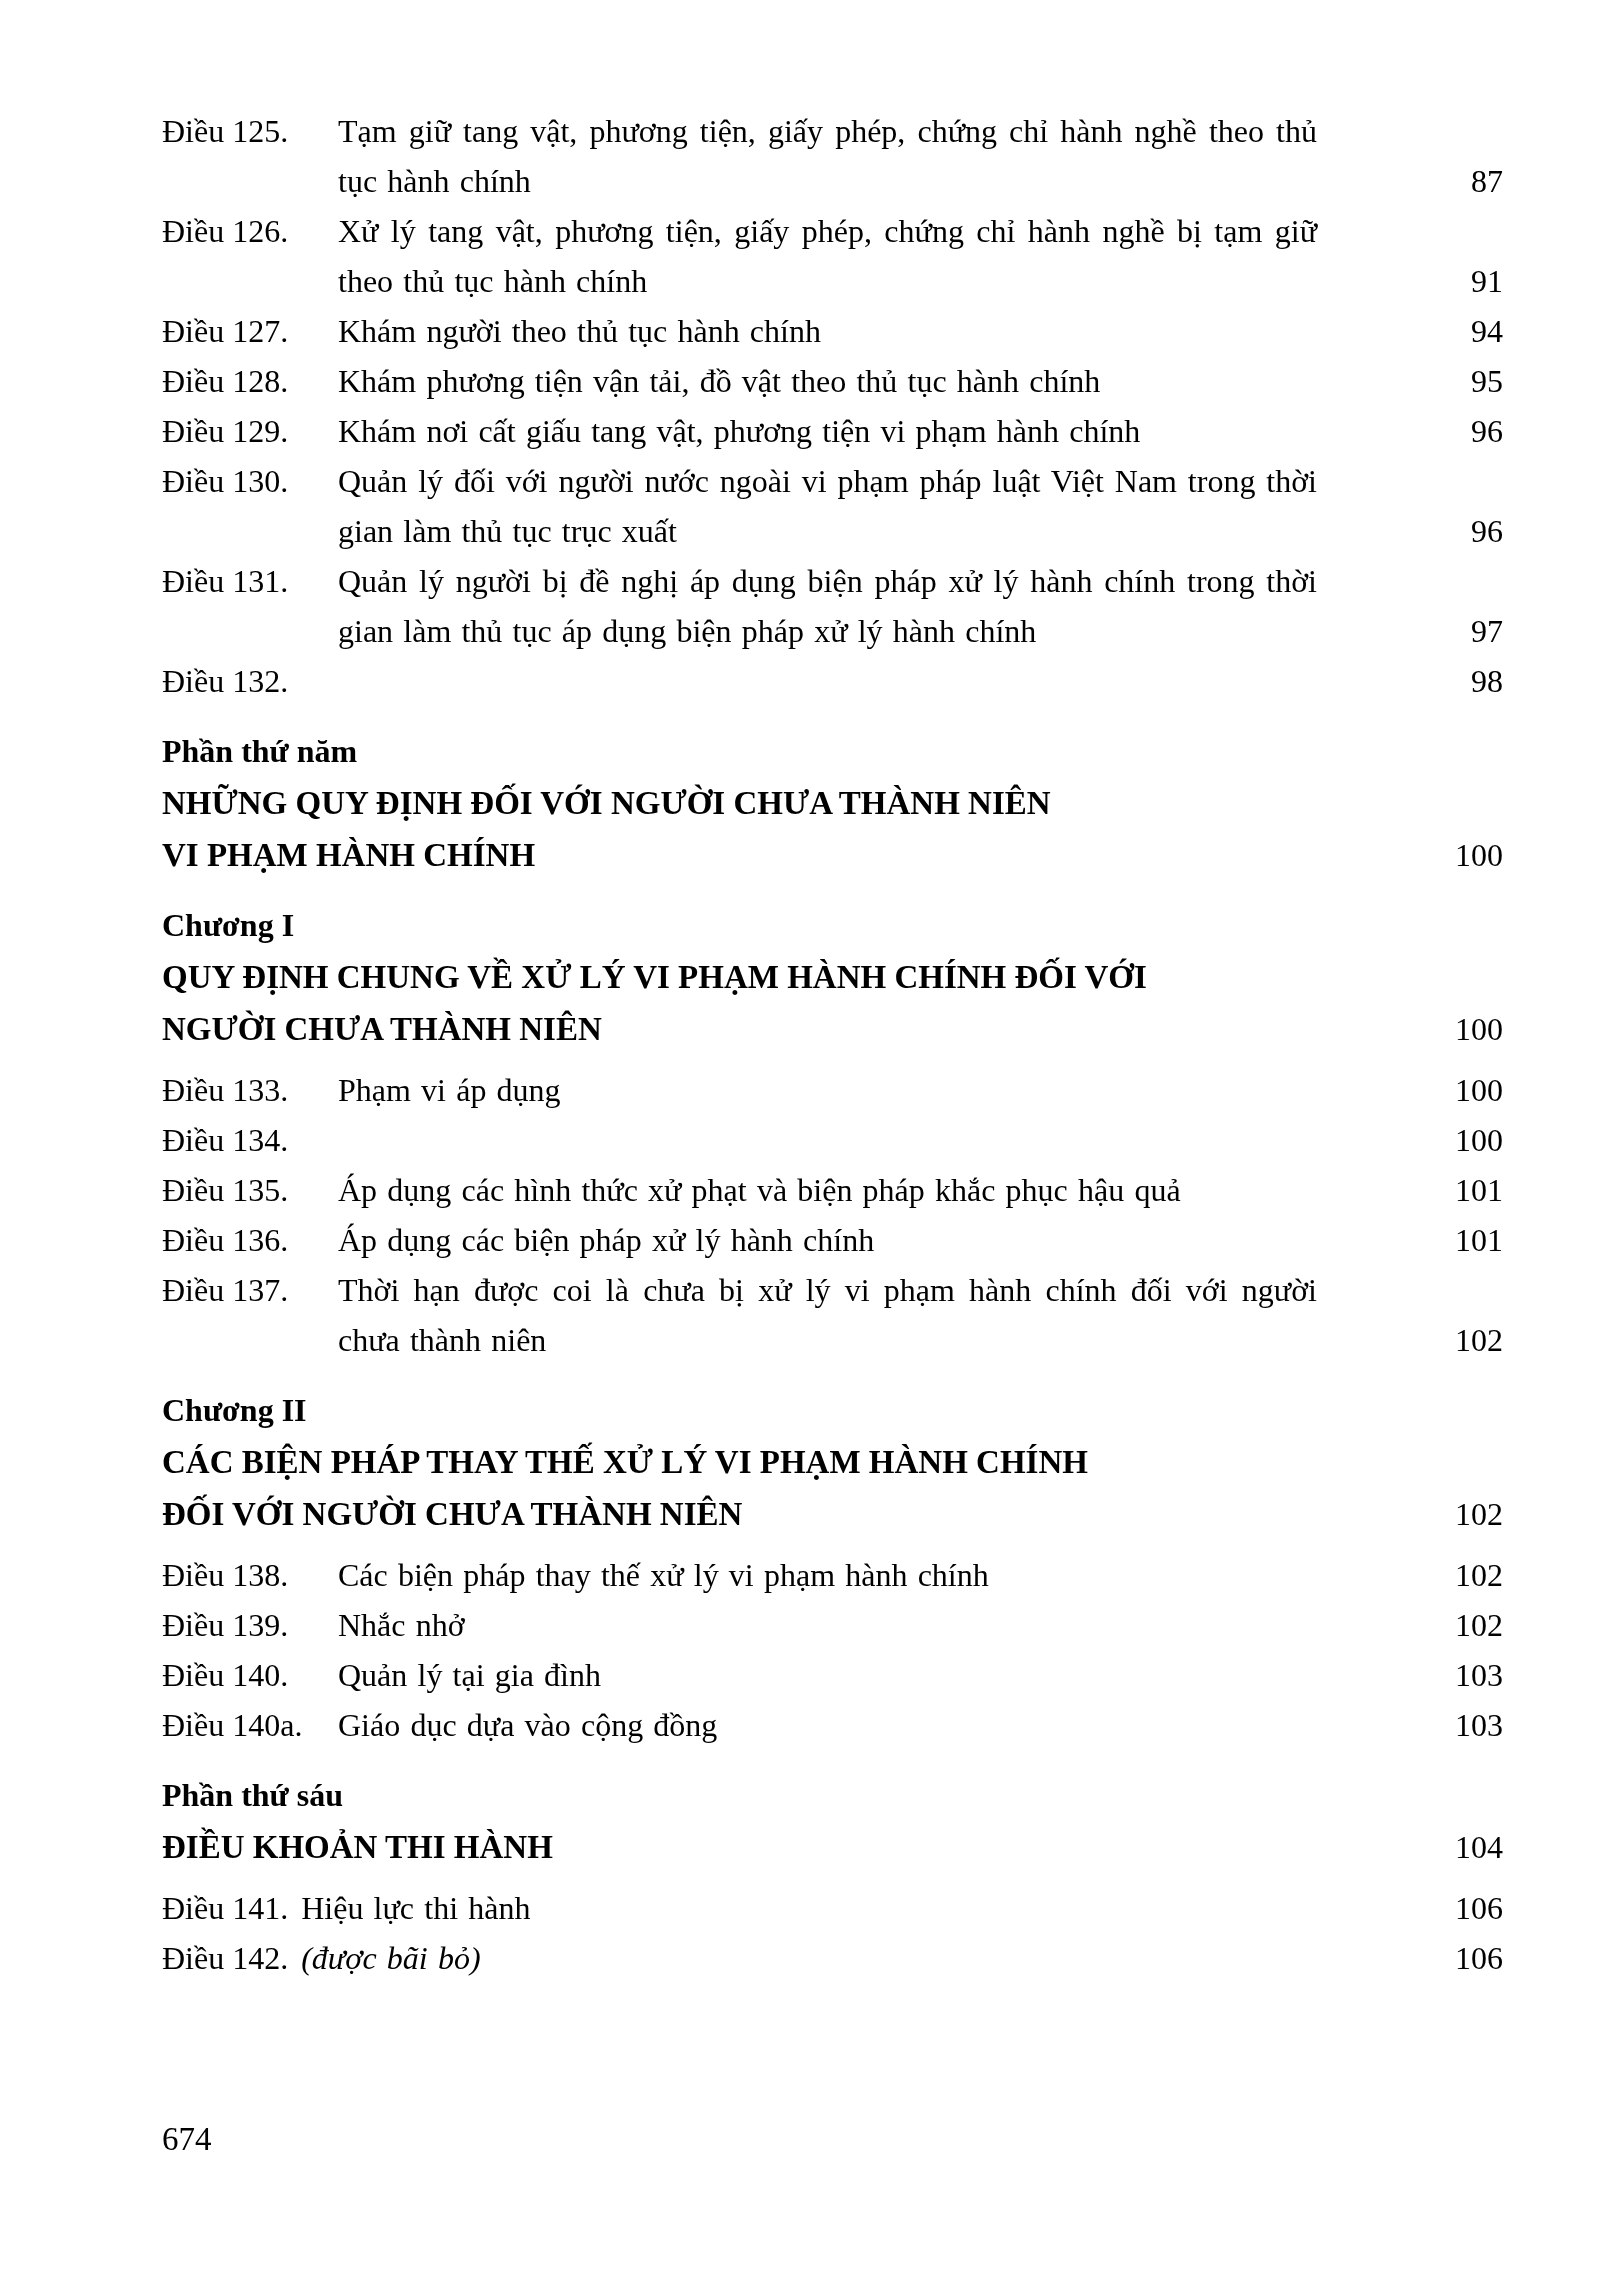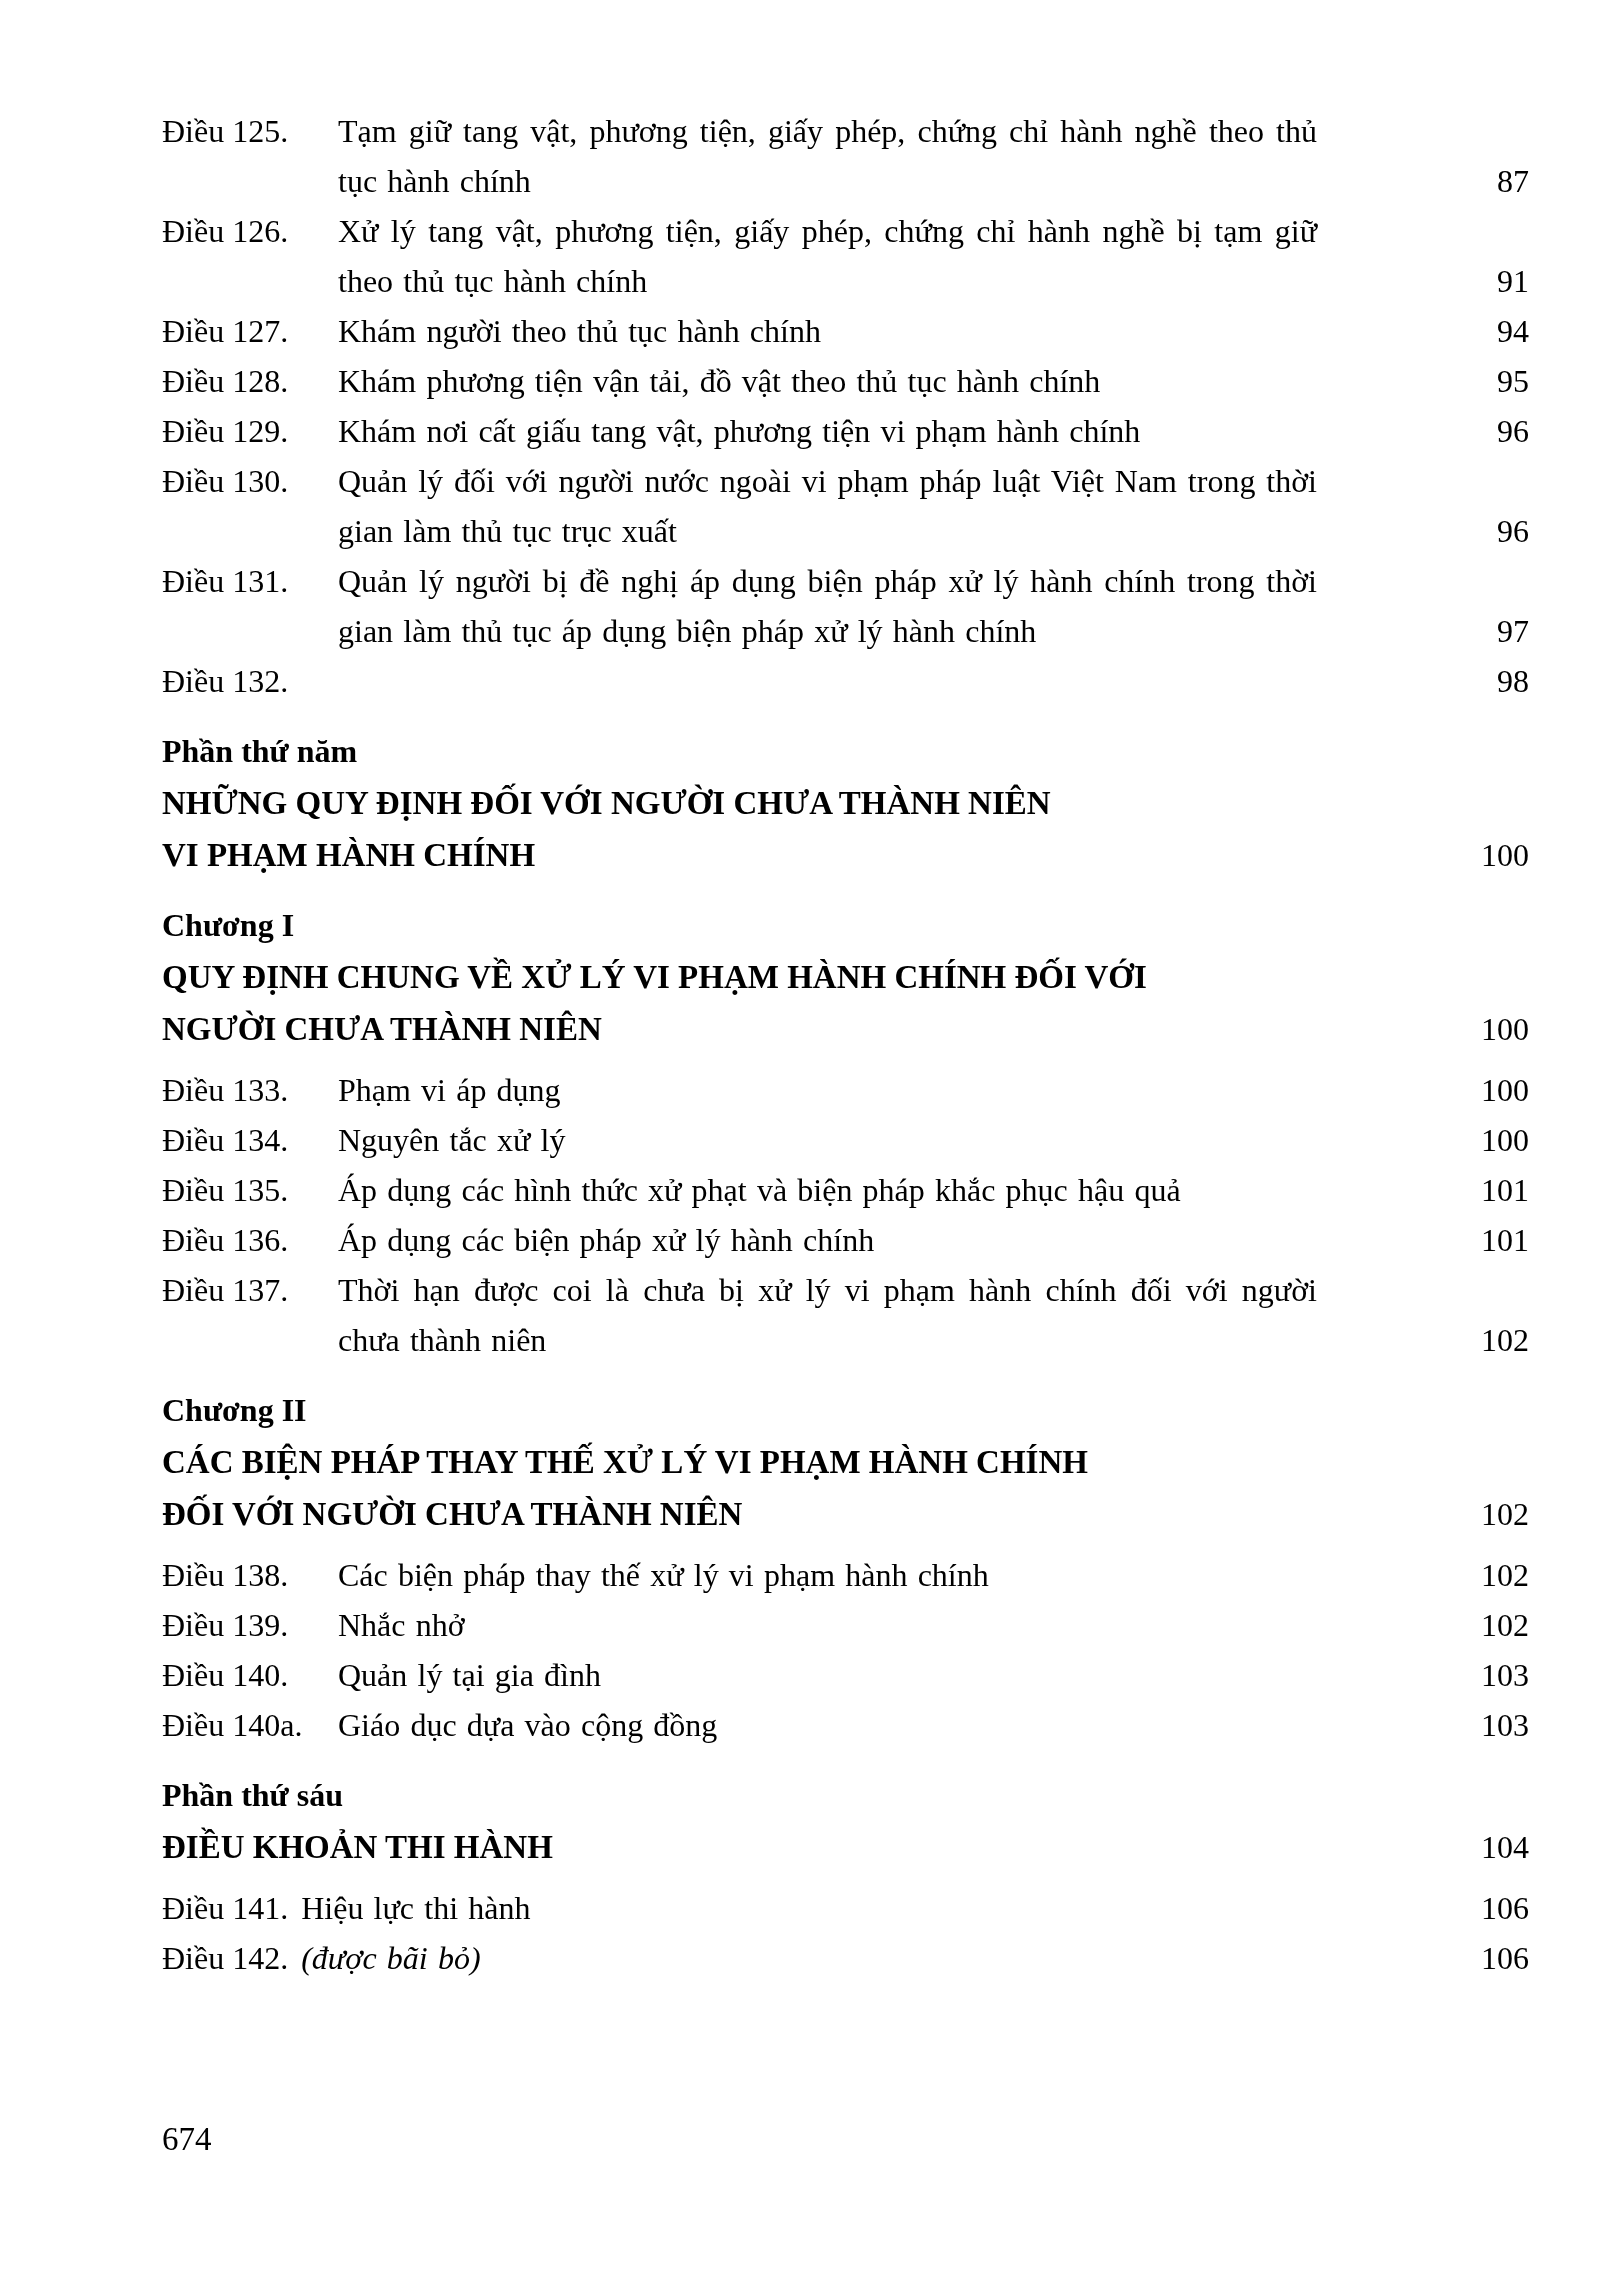--- a/index.html
+++ b/index.html
@@ -13,21 +13,21 @@
     height: 2295px;
     position: relative;
     overflow: hidden;
     font-family: "Liberation Serif", "DejaVu Serif", serif;
   }
   .page {
     position: relative;
     box-sizing: border-box;
     width: 1615px;
     height: 2295px;
-    padding: 106px 86px 0 162px;
+    padding: 106px 112px 0 162px;
   }
   
   .entry {
     position: relative;
     display: flex;
     align-items: flex-start;
     font-size: 32px;
     line-height: 50px;
     margin: 0 0 0 0;
   }
@@ -155,21 +155,20 @@
         <div class="hline">NGƯỜI CHƯA THÀNH NIÊN</div>
         <span class="page-num">100</span>
       </div>
       <div class="entry">
         <span class="label">Điều 133.</span>
         <span class="title">Phạm vi áp dụng</span>
         <span class="page-num">100</span>
       </div>
       <div class="entry">
         <span class="label">Điều 134.</span>
-        <span class="title">Nguyên tắc xử lý</span>
         <span class="page-num">100</span>
       </div>
       <div class="entry">
         <span class="label">Điều 135.</span>
         <span class="title">Áp dụng các hình thức xử phạt và biện pháp khắc phục hậu quả</span>
         <span class="page-num">101</span>
       </div>
       <div class="entry">
         <span class="label">Điều 136.</span>
         <span class="title">Áp dụng các biện pháp xử lý hành chính</span>

